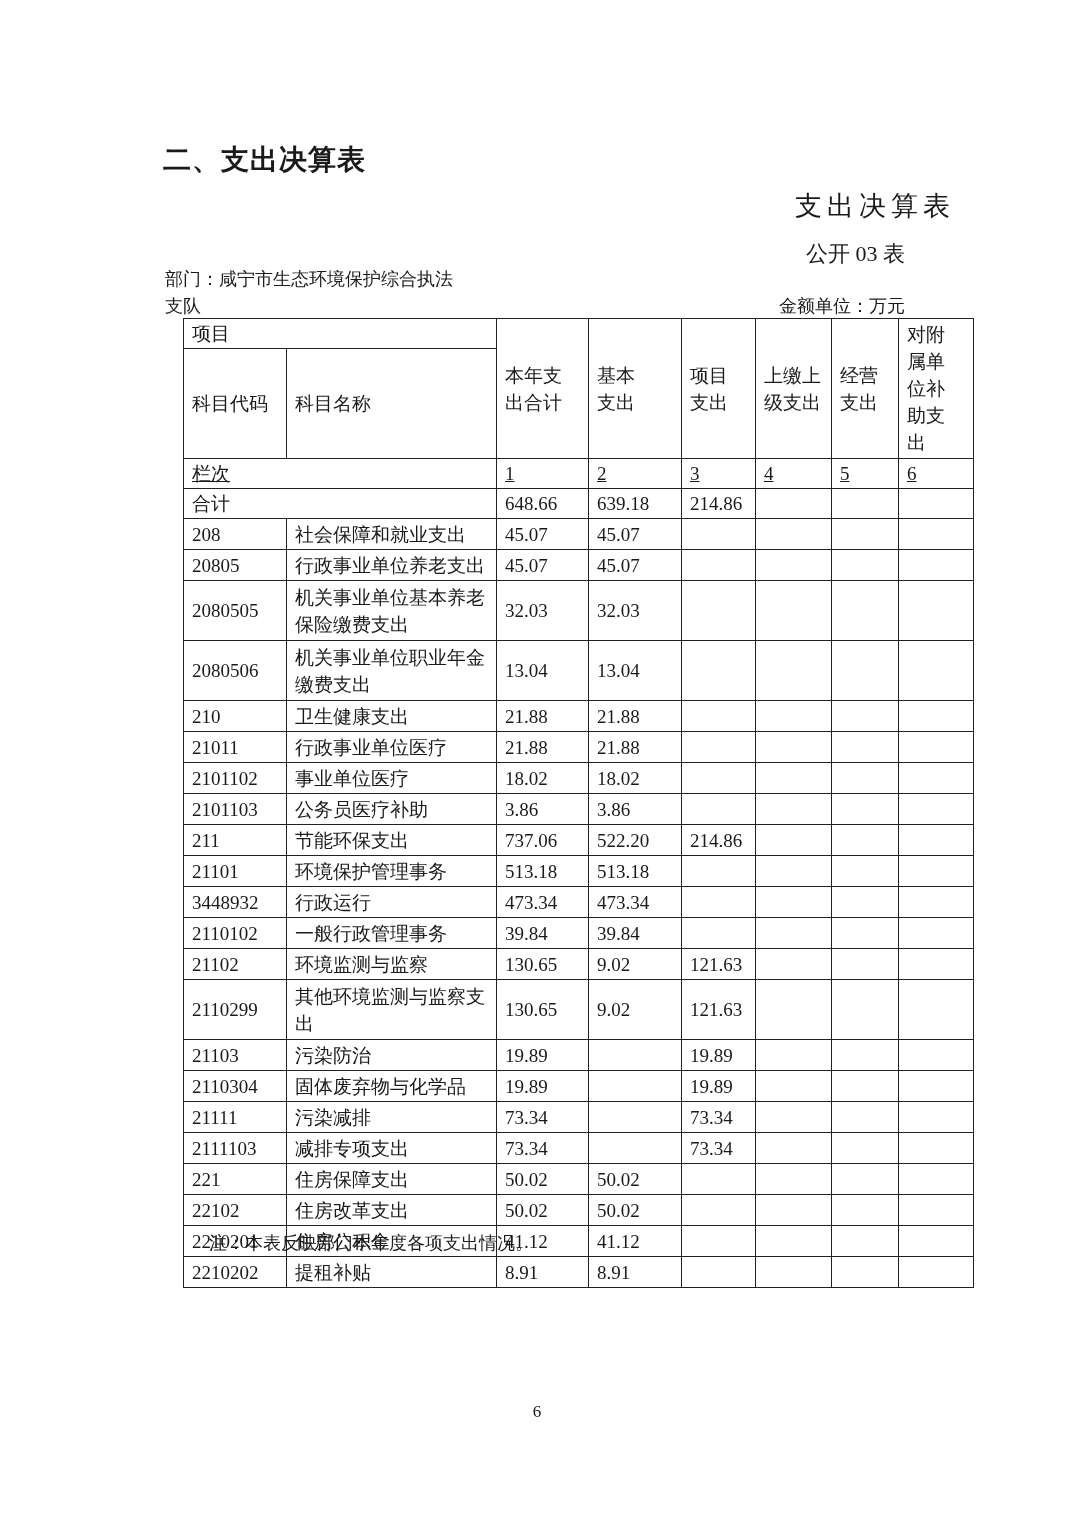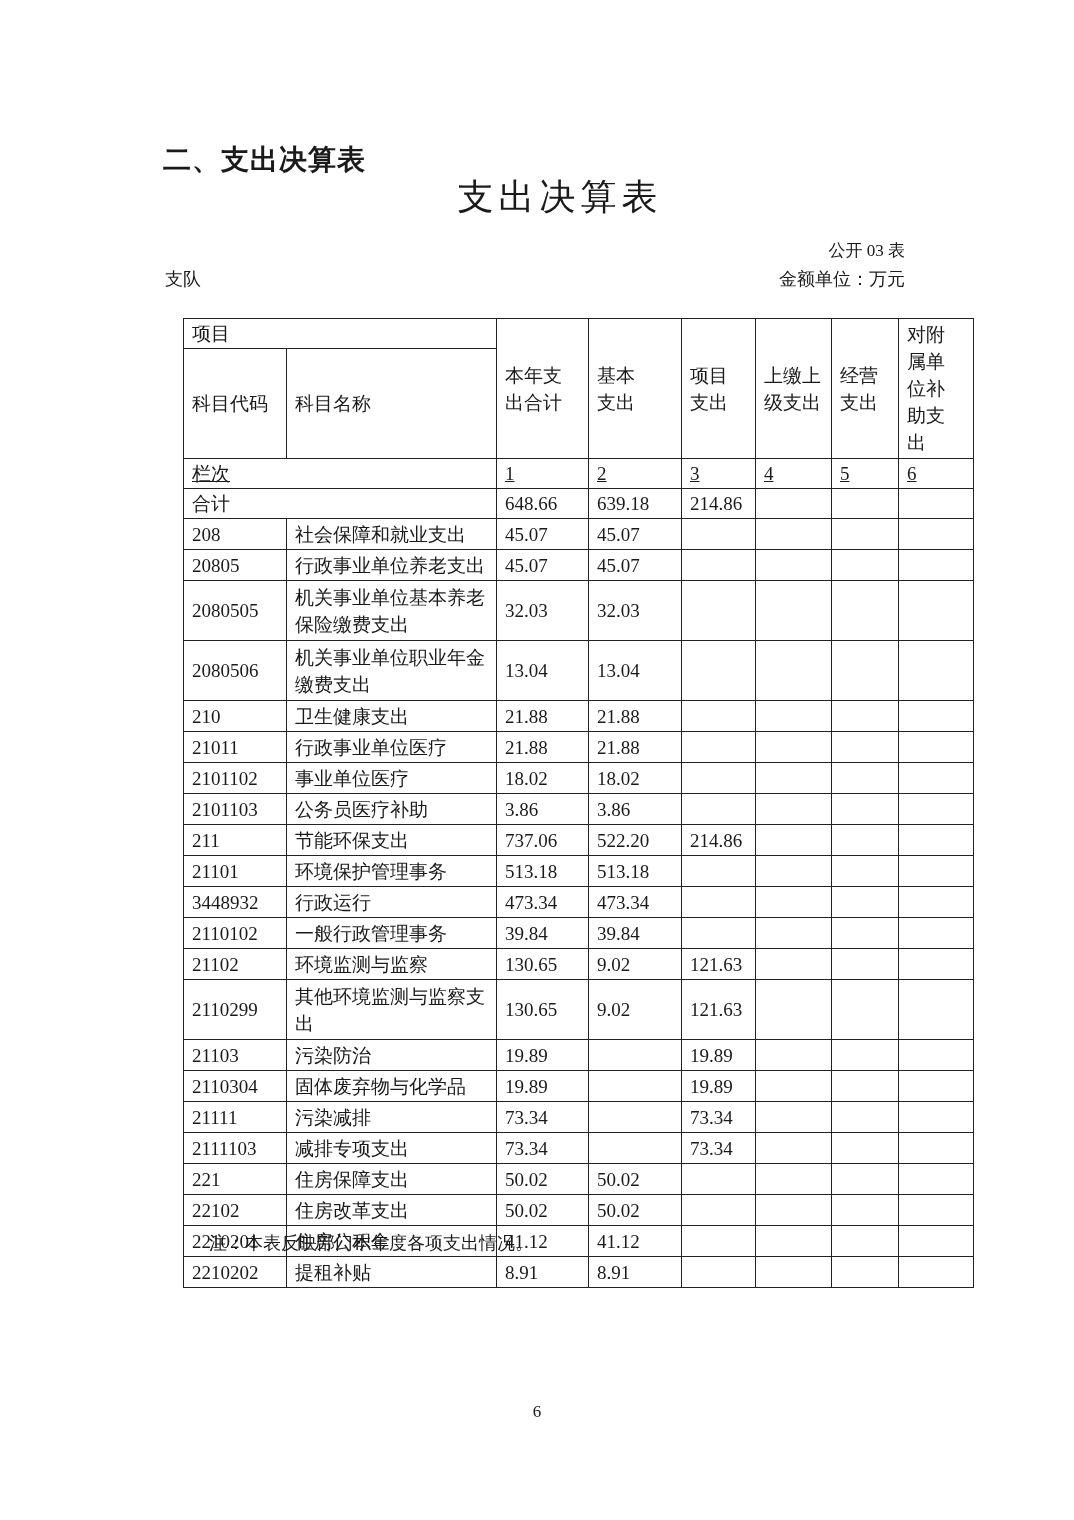--- a/index.html
+++ b/index.html
@@ -18,33 +18,33 @@
     left: 163px;
     top: 141px;
     font-family: Liberation Sans, sans-serif;
     font-weight: 700;
     font-size: 28px;
     letter-spacing: 1px;
   }
   .doc-title {
     position: absolute;
     left: 165px;
-    top: 173px;
+    top: 188px;
     width: 790px;
-    text-align: center;
-    font-size: 36px;
+    text-align: right;
+    font-size: 27px;
     letter-spacing: 5px;
   }
   .table-code {
     position: absolute;
     left: 165px;
     top: 239px;
     width: 740px;
     text-align: right;
-    font-size: 17px;
+    font-size: 22px;
   }
   .meta {
     position: absolute;
     left: 165px;
     top: 266px;
     width: 740px;
     font-size: 18px;
     line-height: 27px;
   }
   .meta-line2 {
@@ -97,20 +97,21 @@
 
 <div class="page">
 
   <div class="section-heading">二、支出决算表</div>
 
   <div class="doc-title">支出决算表</div>
 
   <div class="table-code">公开 03 表</div>
 
   <div class="meta">
+    <div>部门：咸宁市生态环境保护综合执法</div>
     <div class="meta-line2">
       <span>支队</span>
       <span>金额单位：万元</span>
     </div>
   </div>
 
   <table class="fin">
     <colgroup>
       <col style="width:103px">
         <col style="width:210px">

